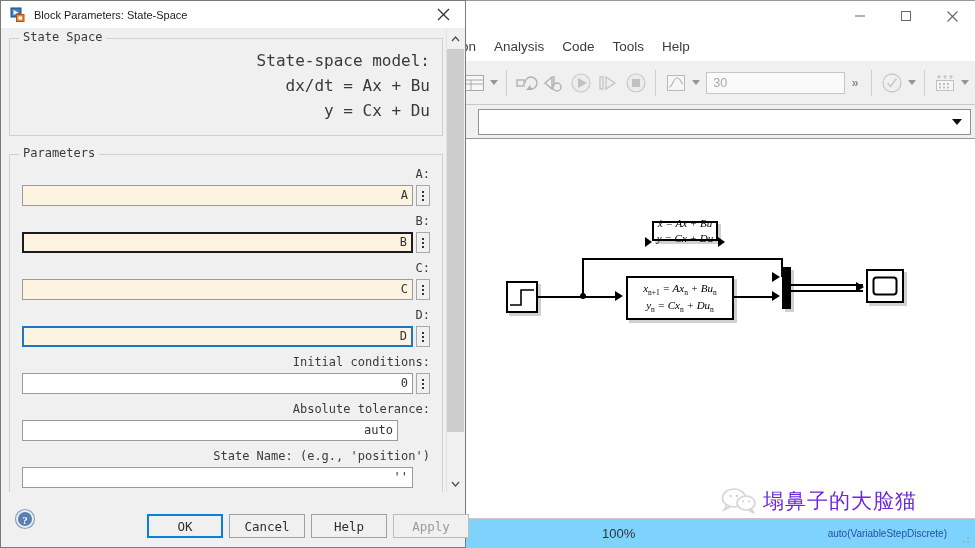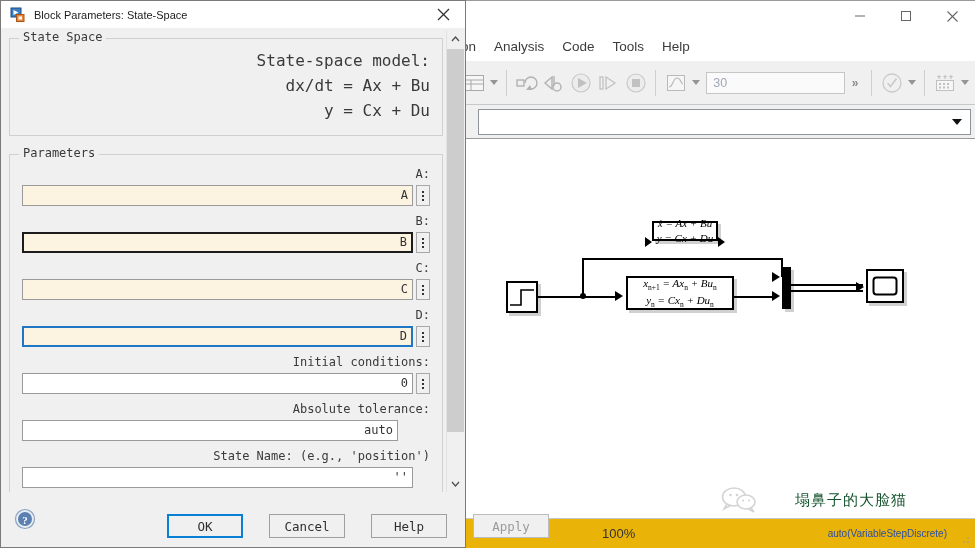--- a/index.html
+++ b/index.html
@@ -83,33 +83,33 @@
   }
 
   .sl-canvas {
     position: absolute; left: 0; top: 137px; right: 0; bottom: 30px;
     background: #ffffff; border-top: 1px solid #9a9a9a;
     overflow: hidden;
   }
 
   .sl-statusbar {
     position: absolute; left: 0; bottom: 0; right: 0; height: 30px;
-    background: #eab308; border-top: 1px solid #c8c8c8;
+    background: #7dd3fc; border-top: 1px solid #c8c8c8;
     display: flex; align-items: center;
   }
   .status-zoom { position: absolute; left: 146px; font-size: 13px; color: #333; }
   .status-solver { position: absolute; right: 28px; font-size: 10px; color: #2b4ea2; }
   .resize-grip { position: absolute; right: 4px; bottom: 3px; width: 12px; height: 12px; opacity: .45; }
 
   
   .watermark {
     position: absolute; left: 265px; top: 348px; display: flex; align-items: center;
     color: #cfcfcf; pointer-events: none; white-space: nowrap;
   }
-  .wm-text { font-size: 15px; letter-spacing: 1px; color: #14532d; margin-left: 32px; }
+  .wm-text { font-size: 21px; letter-spacing: 1px; color: #6d28d9; }
   .wm-logo { margin-right: 6px; }
 
   
   .blk {
     position: absolute; background: #fff; border: 2px solid #000;
     display: flex; flex-direction: column; align-items: center; justify-content: center;
     box-shadow: 3px 3px 0 rgba(150,150,150,.45);
   }
   .blk-eq { font-family: "Liberation Serif", serif; font-style: italic; font-size: 11px; color: #000; line-height: 1.35; white-space: nowrap; }
   .blk-eq sub { font-size: 7.5px; font-style: normal; }
@@ -195,21 +195,21 @@
   .sb-thumb { position: absolute; left: 0; width: 17px; top: 19px; bottom: 60px; background: #cdcdcd; }
 
   .dlg-footer {
     position: absolute; left: 0; bottom: 0; right: 0; height: 51px;
     background: #f0f0f0; display: flex; align-items: center;
   }
   .help-circle { position: absolute; left: 13px; top: 12px; }
   .btn {
     height: 24px; min-width: 76px; background: #f0f0f0; border: 1px solid #a0a0a0;
     font-family: "DejaVu Sans Mono", monospace; font-size: 12.5px; color: #2e2e2e;
-    display: flex; align-items: center; justify-content: center; margin-left: 20px;
+    display: flex; align-items: center; justify-content: center;
   }
   .btn.primary { border: 2px solid #0a7fd6; background: #f0f0f0; }
   .btn.disabled { color: #9a9a9a; border-color: #bcbcbc; }
   .btn-row { position: absolute; left: 146px; top: 513px; display: flex; gap: 6px; }
 
   
   .edge-stripe { position: absolute; left: 0; top: 0; width: 2px; height: 28px; background: #8b0000; }
 </style>
 </head>
 <body>
@@ -364,21 +364,21 @@
       <div class="junction" style="left:124px; top:154px;"></div>
 
       <div class="wire v" style="left:126px; top:119px; height:38px;"></div>
       <div class="wire h" style="left:126px; top:119px; width:201px;"></div>
       <div class="wire v" style="left:325px; top:119px; height:19px;"></div>
       <div class="arrow" style="left:316px; top:133px;"></div>
 
       <div class="wire h" style="left:126px; top:157px; width:36px;"></div>
       <div class="arrow" style="left:159px; top:152px;"></div>
 
-      <div class="blk" style="left:170px; top:137px; width:108px; height:34px;">
+      <div class="blk" style="left:170px; top:137px; width:108px; height:44px;">
         <div class="blk-eq">
           <span>x</span><sub>n+1</sub><span> = Ax</span><sub>n</sub><span> + Bu</span><sub>n</sub>
         </div>
         <div class="blk-eq">
           <span>y</span><sub>n</sub><span> = Cx</span><sub>n</sub><span> + Du</span><sub>n</sub>
         </div>
       </div>
 
       <div class="wire h" style="left:278px; top:157px; width:42px;"></div>
       <div class="arrow" style="left:316px; top:152px;"></div>

